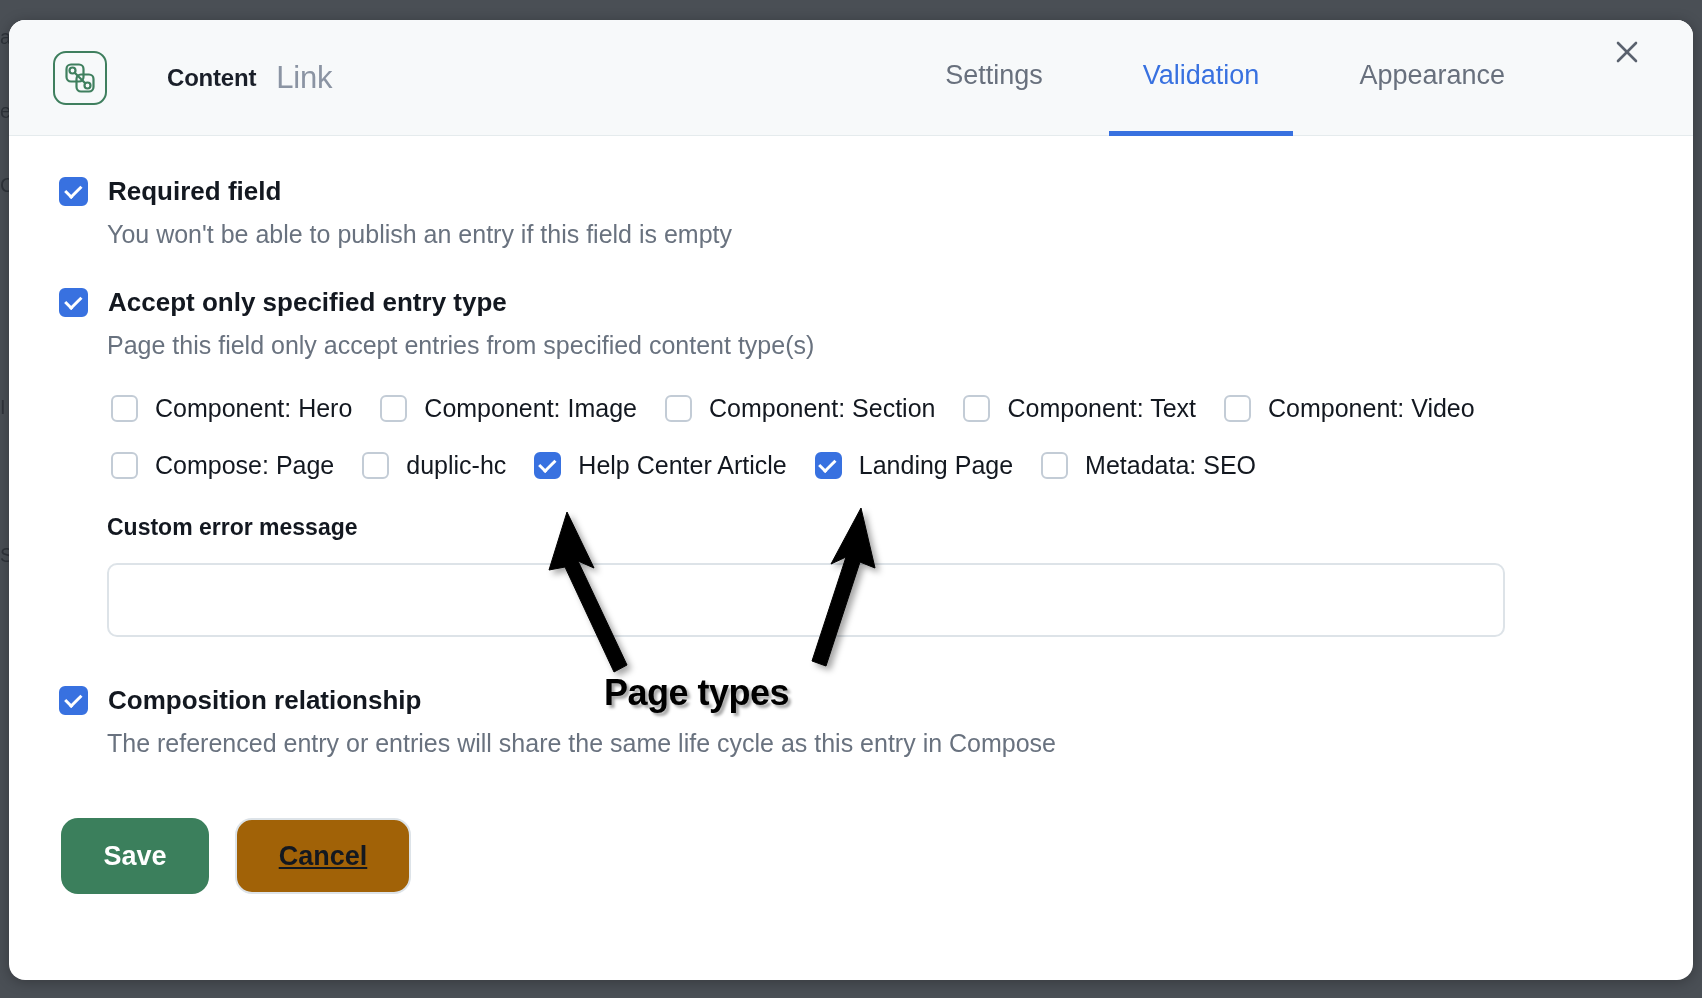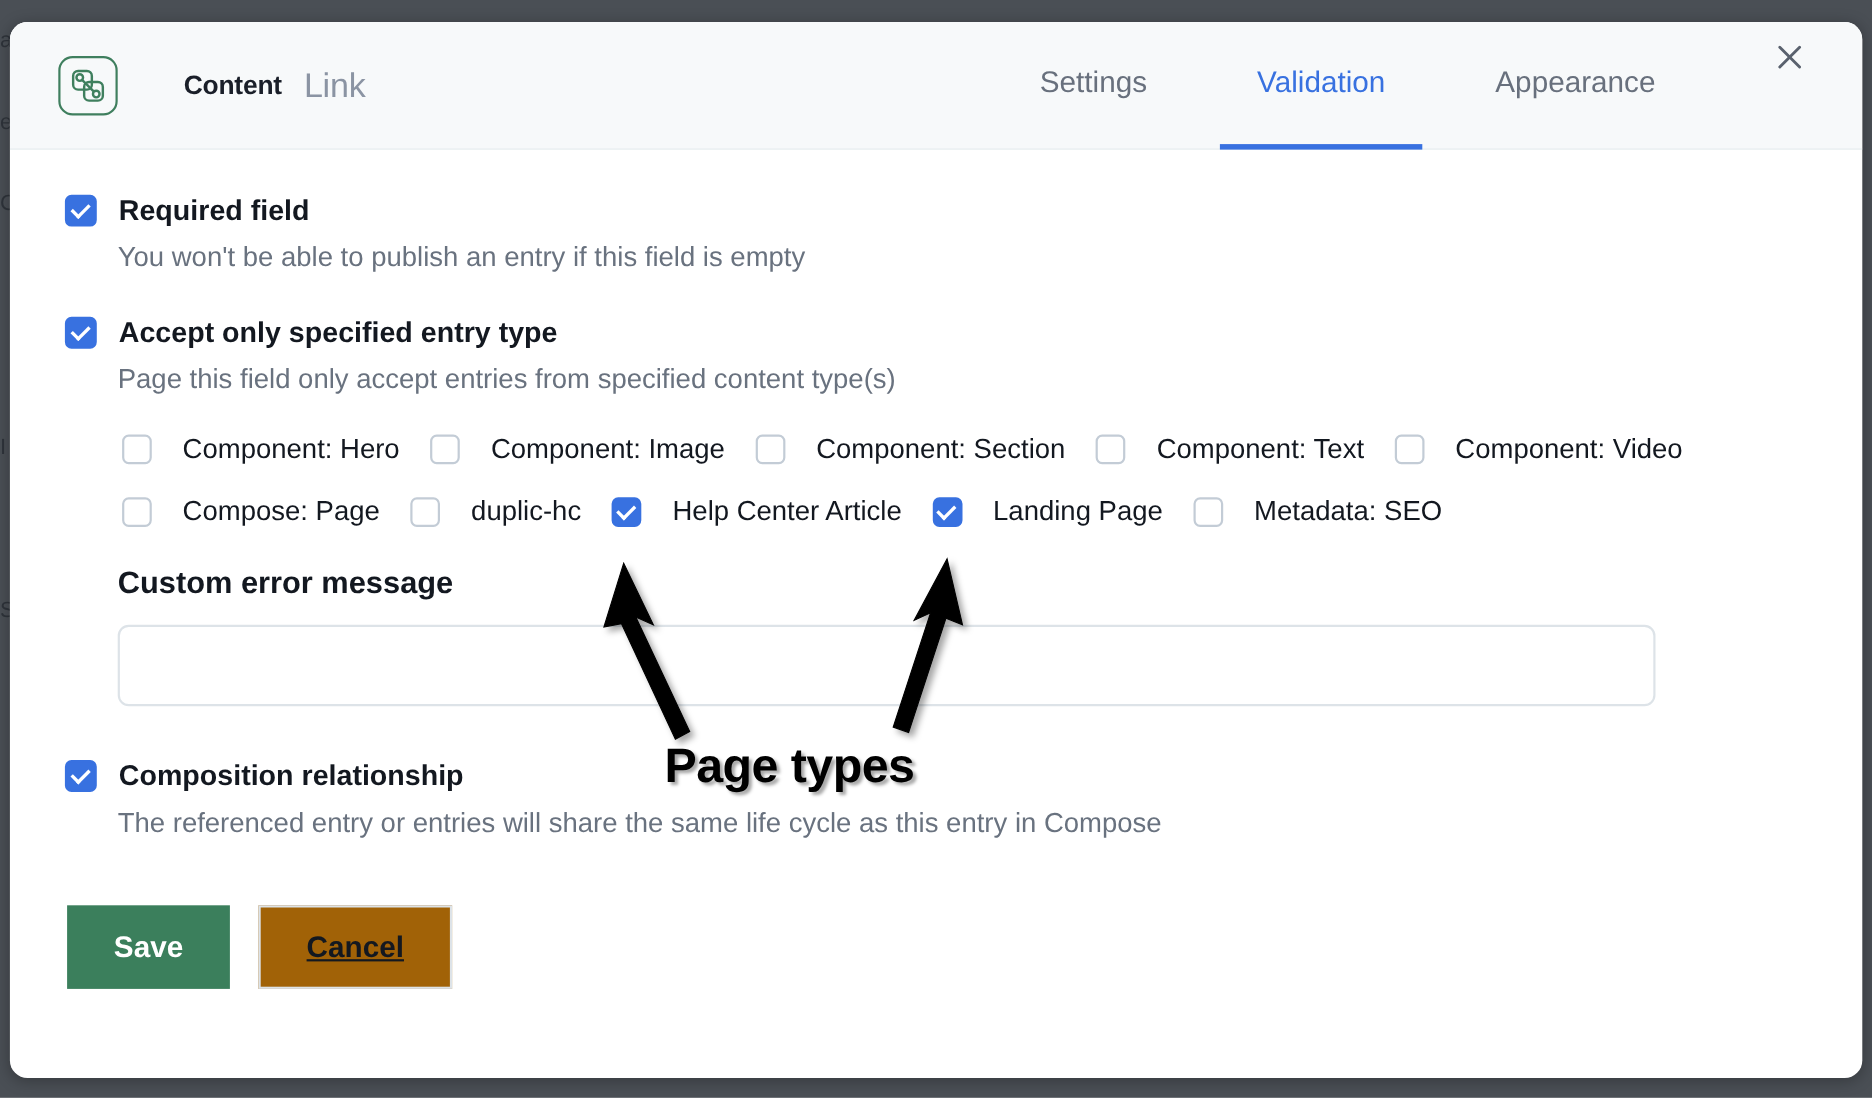--- a/index.html
+++ b/index.html
@@ -176,35 +176,35 @@
   .ct-line {
     display: flex;
     align-items: center;
     flex-wrap: nowrap;
     margin-bottom: 28px;
   }
 
   .ct-item {
     display: flex;
     align-items: center;
-    gap: 28px;
+    gap: 17px;
     margin-right: 28px;
     cursor: pointer;
   }
 
   .ct-item .cb { width: 27px; height: 27px; }
 
   .ct-label {
     font-size: 25px;
     color: #131820;
     white-space: nowrap;
   }
 
   .field-label {
-    font-size: 28px;
+    font-size: 23px;
     font-weight: bold;
     color: #131820;
     margin: 34px 0 0 48px;
   }
 
   .text-input {
     display: block;
     margin: 22px 0 0 48px;
     width: 1398px;
     height: 74px;
@@ -224,21 +224,21 @@
     display: flex;
     gap: 26px;
     margin: 60px 0 0 2px;
     padding-bottom: 40px;
   }
 
   .btn {
     font-family: "Liberation Sans", sans-serif;
     font-size: 27px;
     font-weight: bold;
-    border-radius: 0;
+    border-radius: 17px;
     cursor: pointer;
     height: 76px;
     padding: 0 34px;
     border: 2px solid transparent;
   }
 
   .btn-save {
     background: #3b7f5c;
     color: #ffffff;
     min-width: 148px;
@@ -257,21 +257,21 @@
     position: absolute;
     left: 0; top: 0;
     width: 1702px; height: 998px;
     pointer-events: none;
   }
 
   .annot-label {
     position: absolute;
     left: 604px;
     top: 672px;
-    font-size: 44px;
+    font-size: 36px;
     font-weight: bold;
     color: #000;
     letter-spacing: -.5px;
     text-shadow: 3px 3px 3px rgba(0,0,0,.35);
   }
 </style>
 </head>
 <body>
 
 <div class="backdrop-text">a

